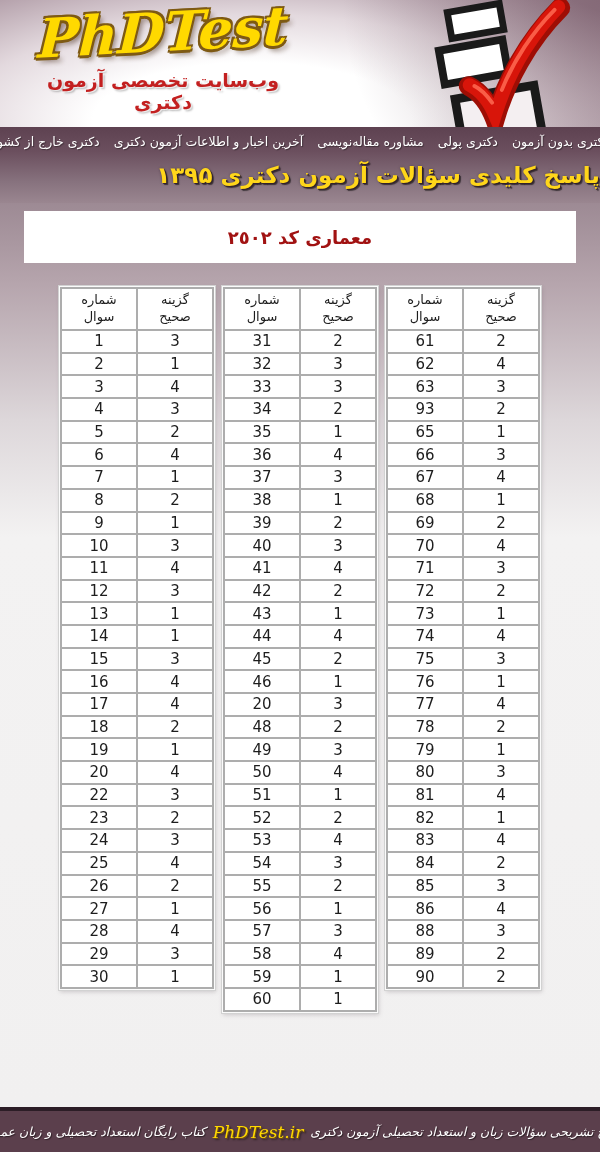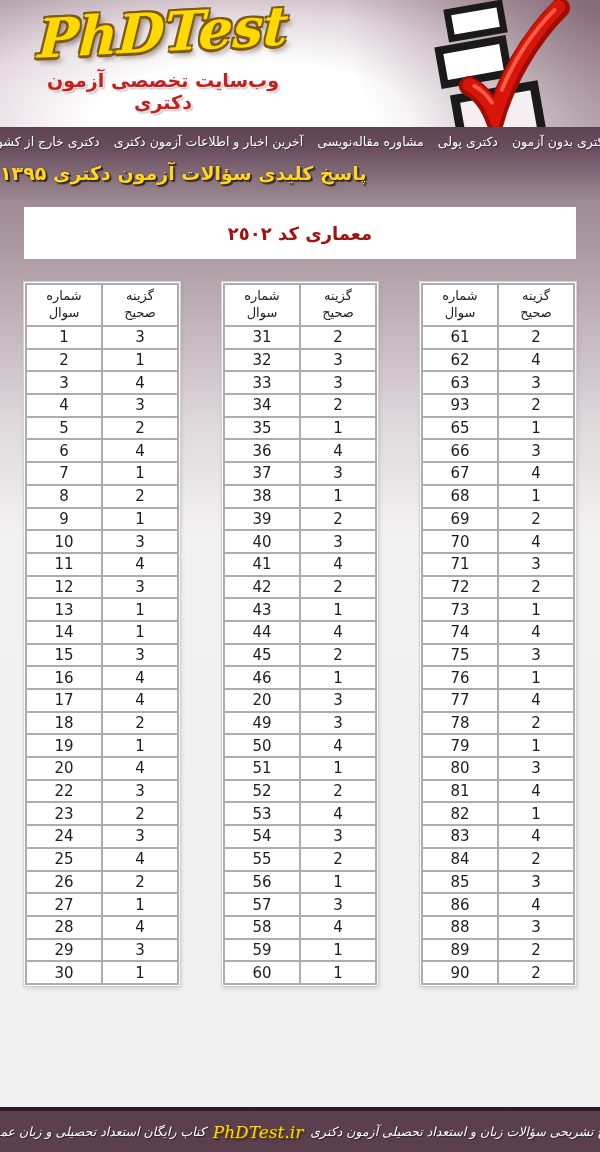--- a/index.html
+++ b/index.html
@@ -33,36 +33,36 @@
     flex:0 0 auto;
     background:linear-gradient(180deg,#5e4251 0%, #6b4f5e 32%, #87727e 72%, #9a8690 100%);
     padding-top:5px;
   }
   .topnav { display:flex; justify-content:center; gap:14px; padding:2px 4px 4px; }
   .topnav a {
     color:#ffffff; font-size:12.5px; text-decoration:none; white-space:nowrap;
     text-shadow:1px 1px 1px rgba(0,0,0,.4); cursor:pointer;
   }
   .banner-title {
-    text-align:left; padding:9px 0 15px; font-size:19px; font-weight:bold; color:#ffd61a;
+    text-align:right; padding:9px 0 15px; font-size:23px; font-weight:bold; color:#ffd61a;
     text-shadow:1px 1px 0 #33222c, 2px 2px 1px rgba(0,0,0,.55), 0 0 3px rgba(0,0,0,.3);
   }
 
   
   .content {
     flex:1 1 auto; padding:8px 24px 0;
     background:linear-gradient(180deg,#9d8a94 0%, #b6a5ad 9%, #ddd7da 24%, #f3f2f2 37%, #f1f0f0 100%);
   }
   .subject-box {
     background:#ffffff; height:52px; display:flex; align-items:center; justify-content:center;
     margin-bottom:23px;
   }
   .subject-box h1 { font-size:18px; font-weight:bold; color:#a11212; }
 
-  .tables { display:flex; direction:ltr; justify-content:space-between; gap:7px; }
+  .tables { display:flex; direction:ltr; justify-content:center; gap:7px; }
   .table-wrap { background:#fbfbfb; padding:1px; box-shadow:0 0 0 1px #d2d2d2, 1px 2px 4px rgba(90,80,86,.25); align-self:flex-start; }
   table.answer-table { border-collapse:collapse; background:#fff; }
   .answer-table th, .answer-table td { border:2px solid #adadad; width:76px; text-align:center; color:#1d1d1d; }
   .answer-table th { height:42px; font-size:13px; font-weight:normal; line-height:1.3; direction:rtl; }
   .answer-table th span { display:block; }
   .answer-table td { height:22.7px; font-size:15px; font-family:"DejaVu Sans", sans-serif; }
 
   
   .footer {
     flex:0 0 45px; background:#5b3f4c; border-top:4px solid #2c1d26;
@@ -327,20 +327,24 @@
               </tr>
               <tr>
                 <td>46</td>
                 <td>1</td>
               </tr>
               <tr>
                 <td>20</td>
                 <td>3</td>
               </tr>
               <tr>
+                <td>48</td>
+                <td>2</td>
+              </tr>
+              <tr>
                 <td>49</td>
                 <td>3</td>
               </tr>
               <tr>
                 <td>50</td>
                 <td>4</td>
               </tr>
               <tr>
                 <td>51</td>
                 <td>1</td>

